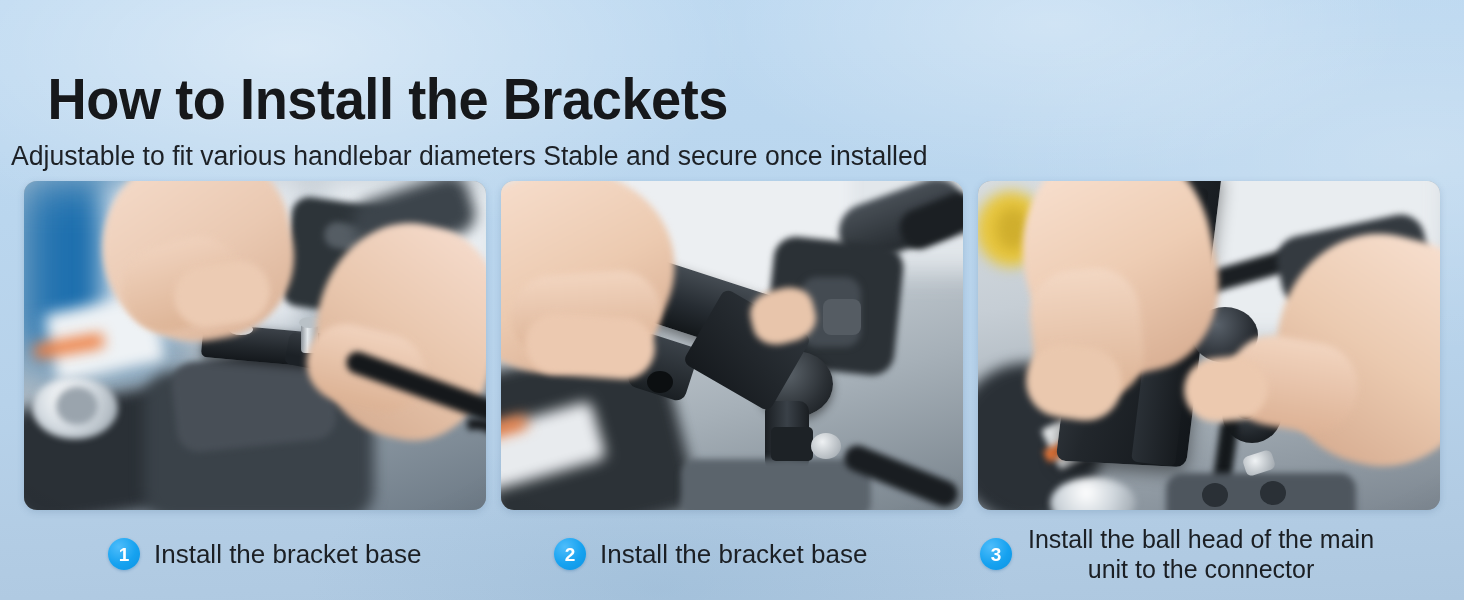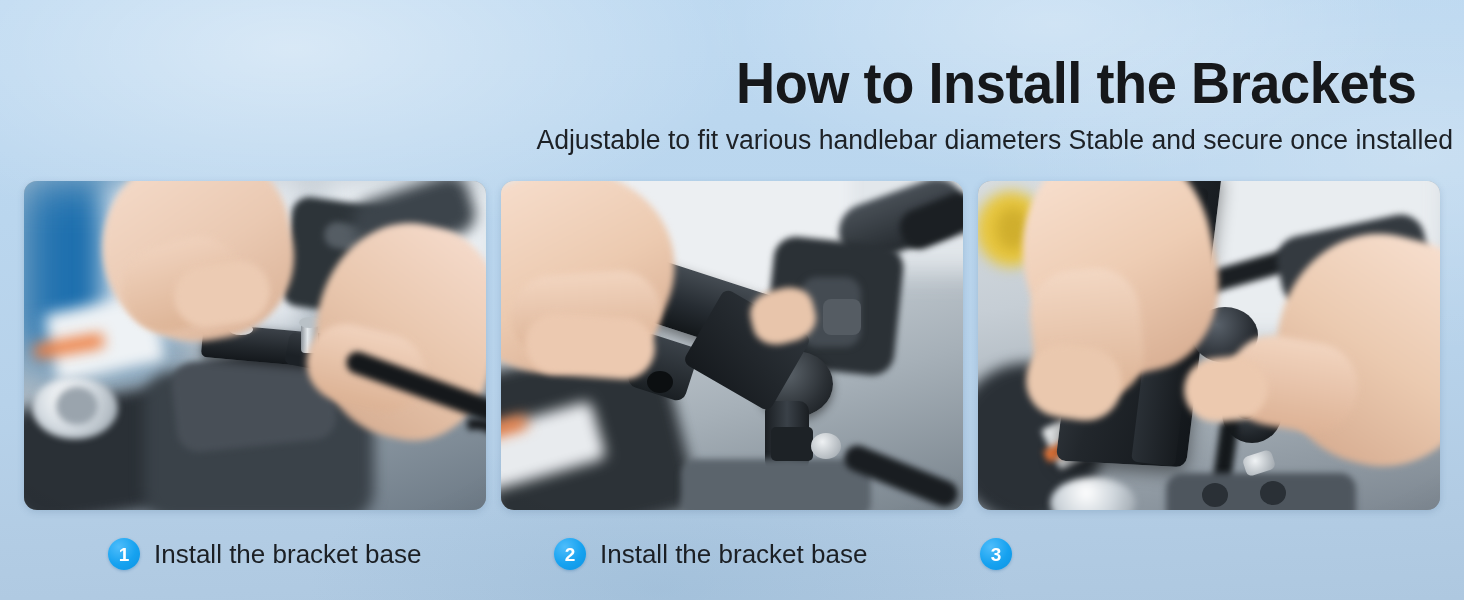--- a/index.html
+++ b/index.html
@@ -17,21 +17,21 @@
     background:
       radial-gradient(ellipse 700px 300px at 20% 8%,  rgba(255,255,255,0.42) 0%, rgba(255,255,255,0) 65%),
       radial-gradient(ellipse 520px 230px at 72% 4%,  rgba(255,255,255,0.30) 0%, rgba(255,255,255,0) 68%),
       radial-gradient(ellipse 640px 280px at 97% 26%, rgba(255,255,255,0.22) 0%, rgba(255,255,255,0) 70%),
       radial-gradient(ellipse 500px 220px at 45% 98%, rgba(140,176,206,0.35) 0%, rgba(140,176,206,0) 70%),
       linear-gradient(178deg, #bdd9f1 0%, #bad6ee 34%, #b7d2ea 62%, #b2cce4 84%, #aec8e0 100%);
     overflow: hidden;
   }
 
   
-  .header { position:absolute; left:0; right:0; top:52px; text-align:right; }
+  .header { position:absolute; left:0; right:0; top:68px; text-align:left; }
   .title {
     font-family: "Liberation Sans", sans-serif;
     font-weight: 700;
     font-size: 58px;
     line-height: 62px;
     letter-spacing: -0.5px;
     color: #16181b;
     transform: scaleX(0.935);
     text-shadow: 0 1px 0 rgba(255,255,255,0.30);
   }
@@ -236,16 +236,18 @@
     <div class="cap c1">
       <div class="badge">1</div>
       <div class="cap-text">Install the bracket base</div>
     </div>
     <div class="cap c2">
       <div class="badge">2</div>
       <div class="cap-text">Install the bracket base</div>
     </div>
     <div class="cap c3">
       <div class="badge">3</div>
+      <div class="cap-text">Install the ball head of the main
+unit to the connector</div>
     </div>
   </div>
 
 </div>
 
 </body></html>

